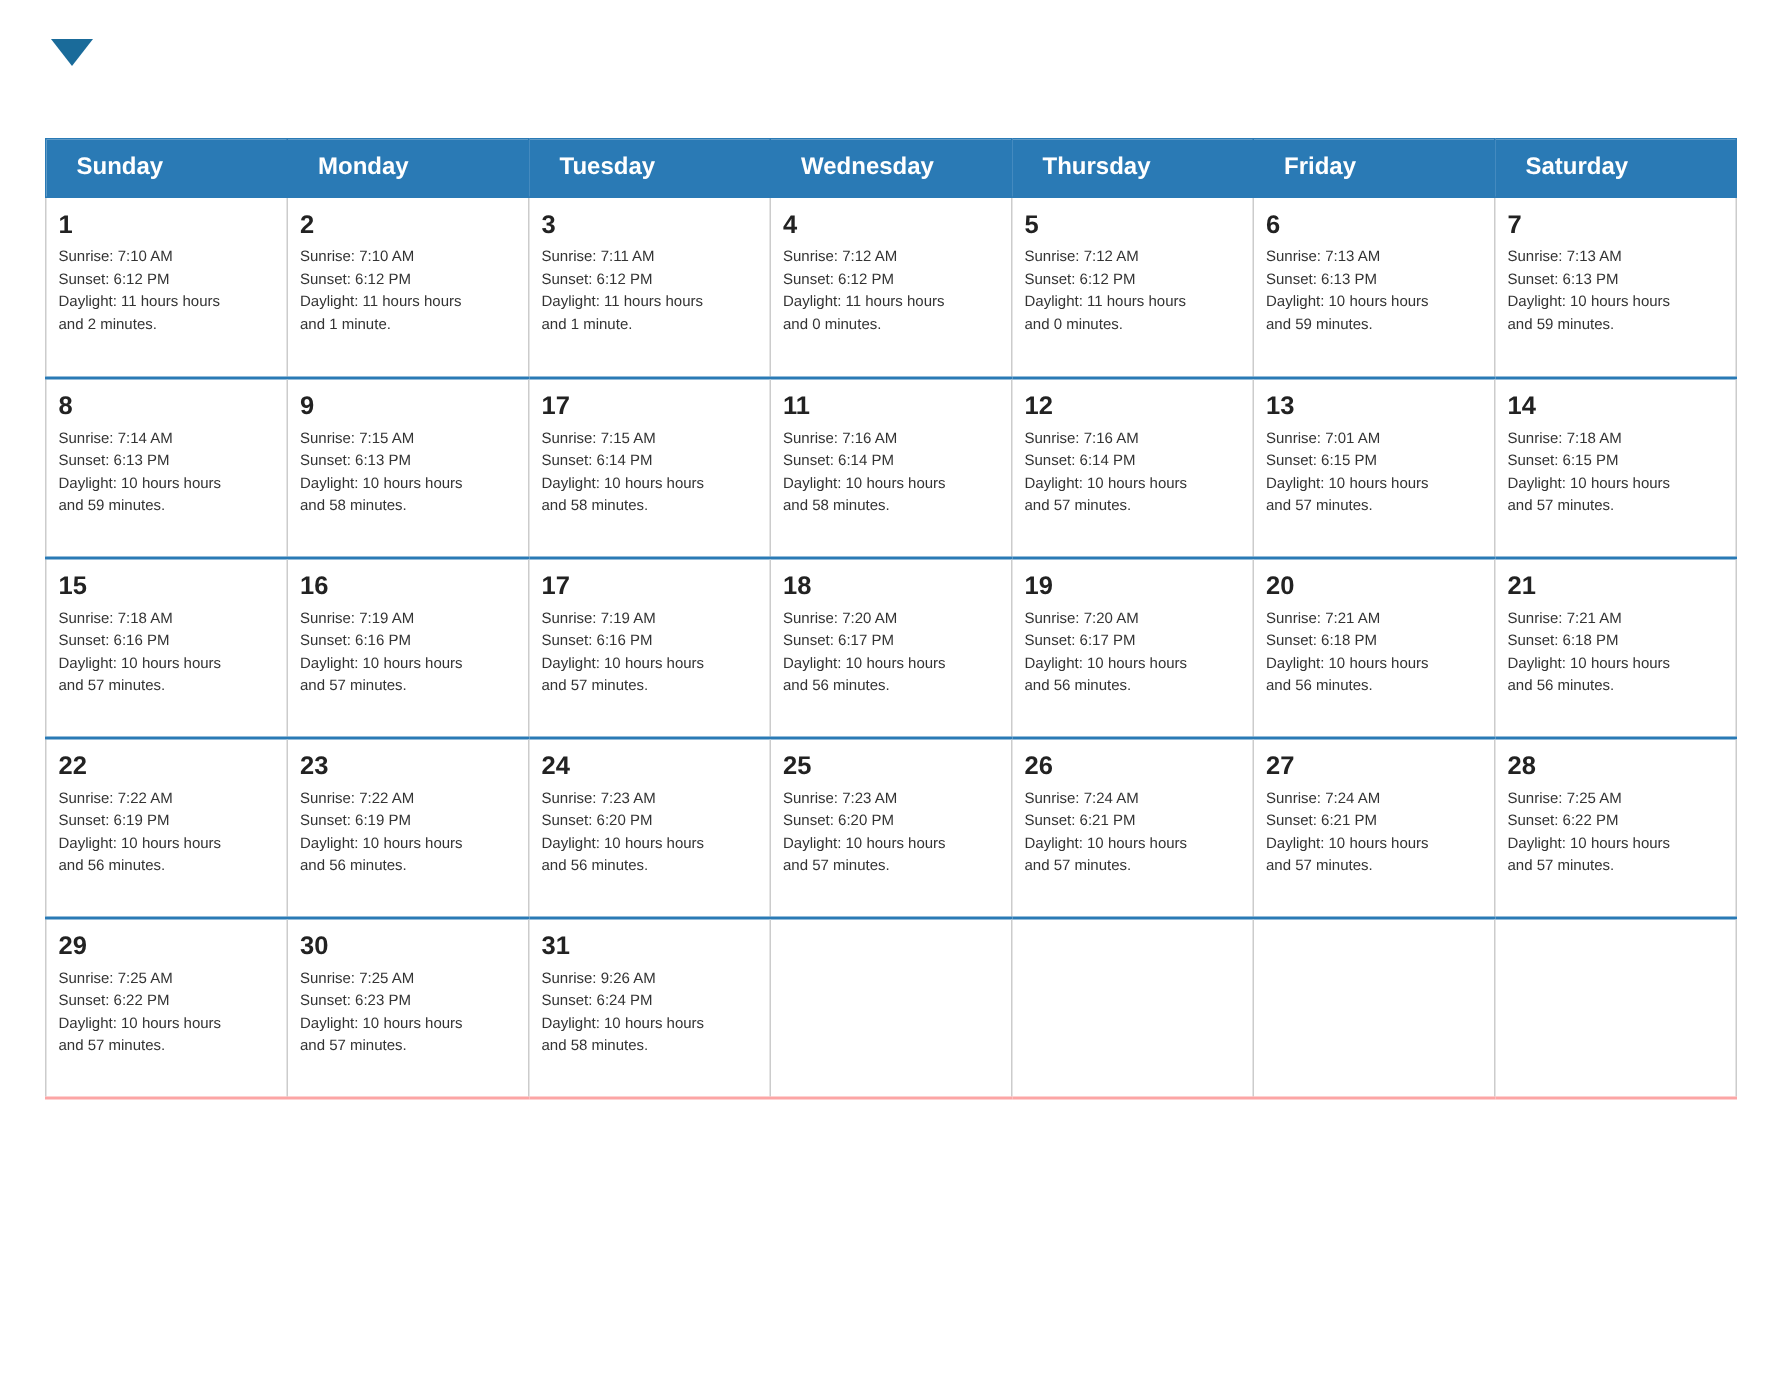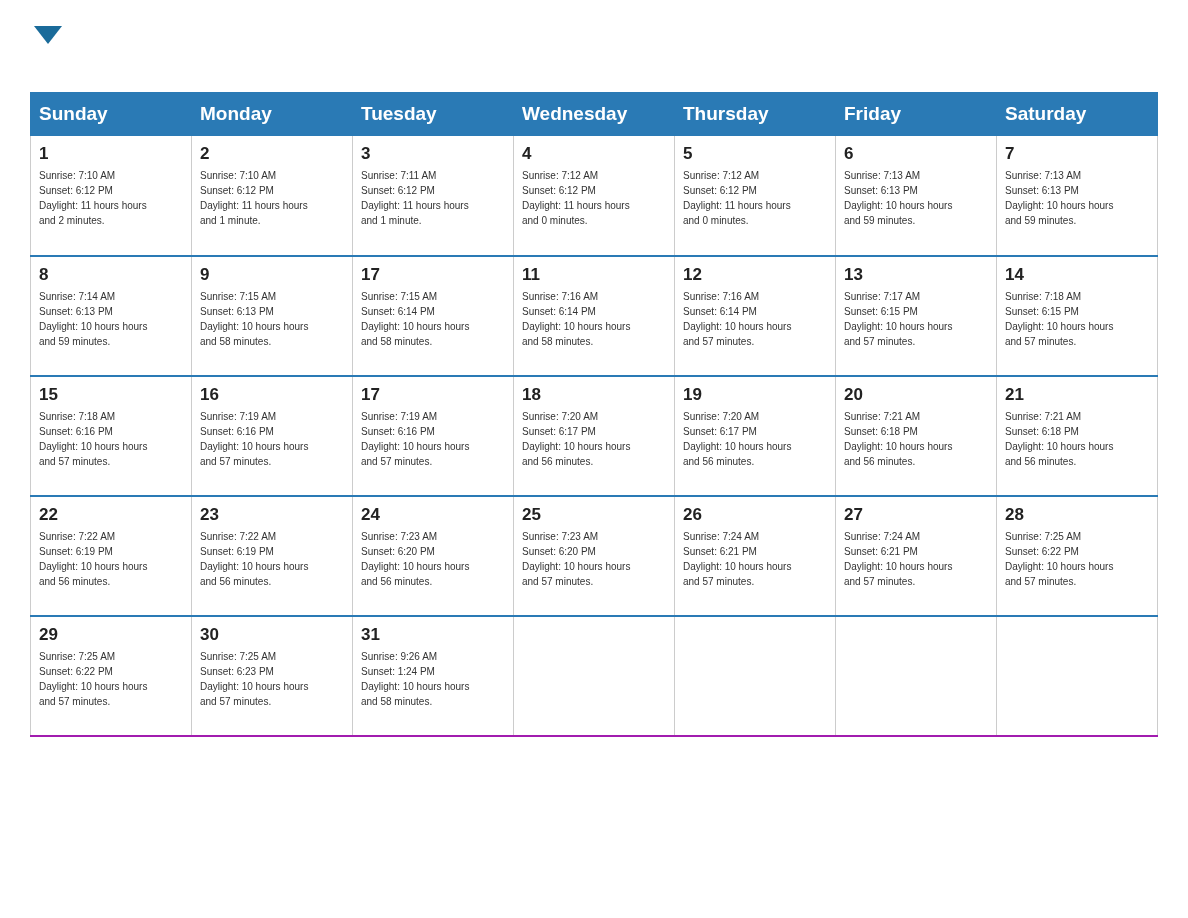--- a/index.html
+++ b/index.html
@@ -60,23 +60,23 @@
       margin-top: 4px;
     }
     table {
       width: 100%;
       border-collapse: collapse;
       table-layout: fixed;
     }
     thead th {
       background-color: #2a7ab5;
       color: white;
-      font-size: 19px;
+      font-size: 16px;
       font-weight: bold;
-      padding: 10px 8px;
+      padding: 10px 20px;
       text-align: left;
       border: 1px solid #2a7ab5;
     }
     tbody td {
       vertical-align: top;
       border: 1px solid #cccccc;
       border-bottom: 2px solid #2a7ab5;
       padding: 8px 8px 10px 8px;
       font-size: 13px;
       color: #333333;
@@ -91,21 +91,21 @@
     }
     .day-info {
       font-size: 10px;
       color: #333333;
       line-height: 1.5;
     }
     .empty-cell {
       border-bottom: 2px solid #2a7ab5;
     }
     tbody tr:last-child td {
-      border-bottom: 2px solid #a21caf;
+      border-bottom: 2px solid #fca5a5;
     }
   </style>
 </head>
 <body>
 
 <div class="header">
   <div class="logo">
     <div class="logo-top">
       <span class="logo-general"></span>
       <div class="logo-arrow"></div>
@@ -241,21 +241,21 @@
           <div class="day-info">
             <div>Sunrise: 7:16 AM</div>
             <div>Sunset: 6:14 PM</div>
             <div>Daylight: 10 hours hours</div>
             <div>and 57 minutes.</div>
           </div>
         </td>
         <td>
           <span class="day-number">13</span>
           <div class="day-info">
-            <div>Sunrise: 7:17 AM</div>
+            <div>Sunrise: 7:01 AM</div>
             <div>Sunset: 6:15 PM</div>
             <div>Daylight: 10 hours hours</div>
             <div>and 57 minutes.</div>
           </div>
         </td>
         <td>
           <span class="day-number">14</span>
           <div class="day-info">
             <div>Sunrise: 7:18 AM</div>
             <div>Sunset: 6:15 PM</div>
@@ -410,21 +410,21 @@
             <div>Sunrise: 7:25 AM</div>
             <div>Sunset: 6:23 PM</div>
             <div>Daylight: 10 hours hours</div>
             <div>and 57 minutes.</div>
           </div>
         </td>
         <td>
           <span class="day-number">31</span>
           <div class="day-info">
             <div>Sunrise: 9:26 AM</div>
-            <div>Sunset: 1:24 PM</div>
+            <div>Sunset: 6:24 PM</div>
             <div>Daylight: 10 hours hours</div>
             <div>and 58 minutes.</div>
           </div>
         </td>
         <td class="empty-cell"></td>
         <td class="empty-cell"></td>
         <td class="empty-cell"></td>
         <td class="empty-cell"></td>
       </tr>
     </tbody>

